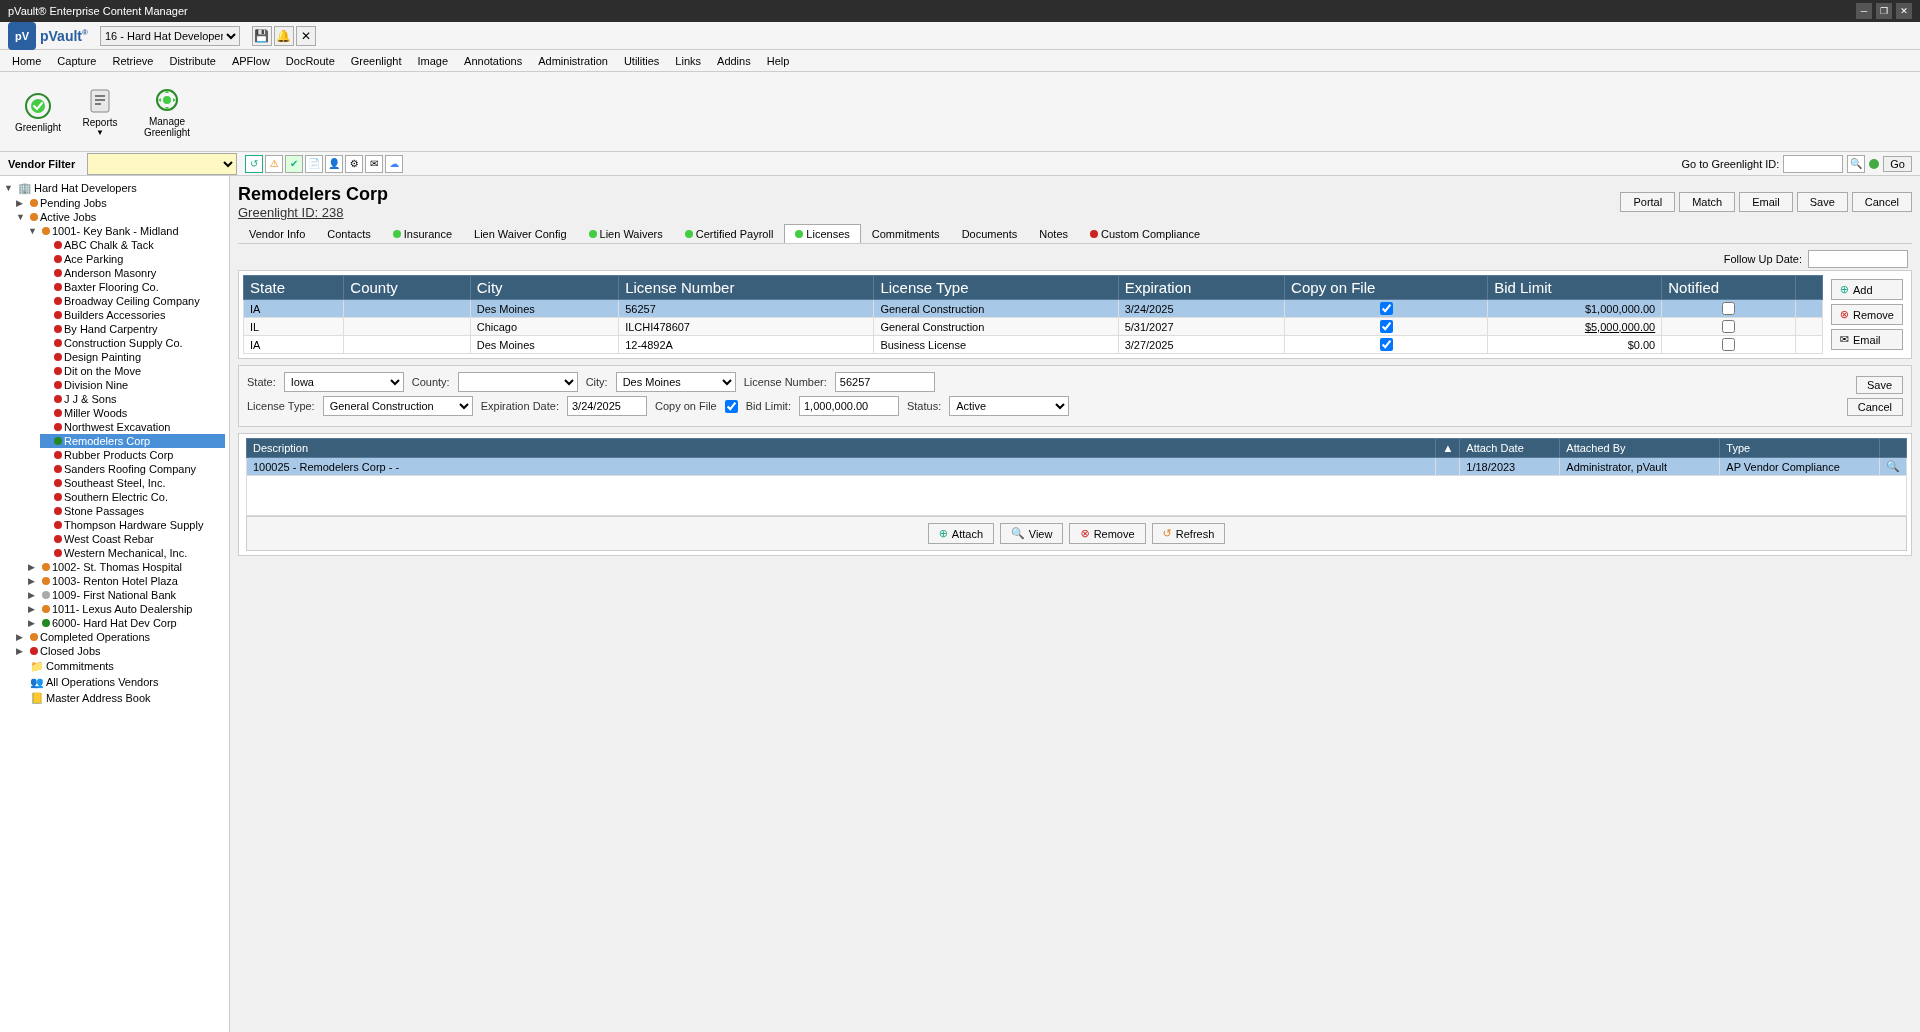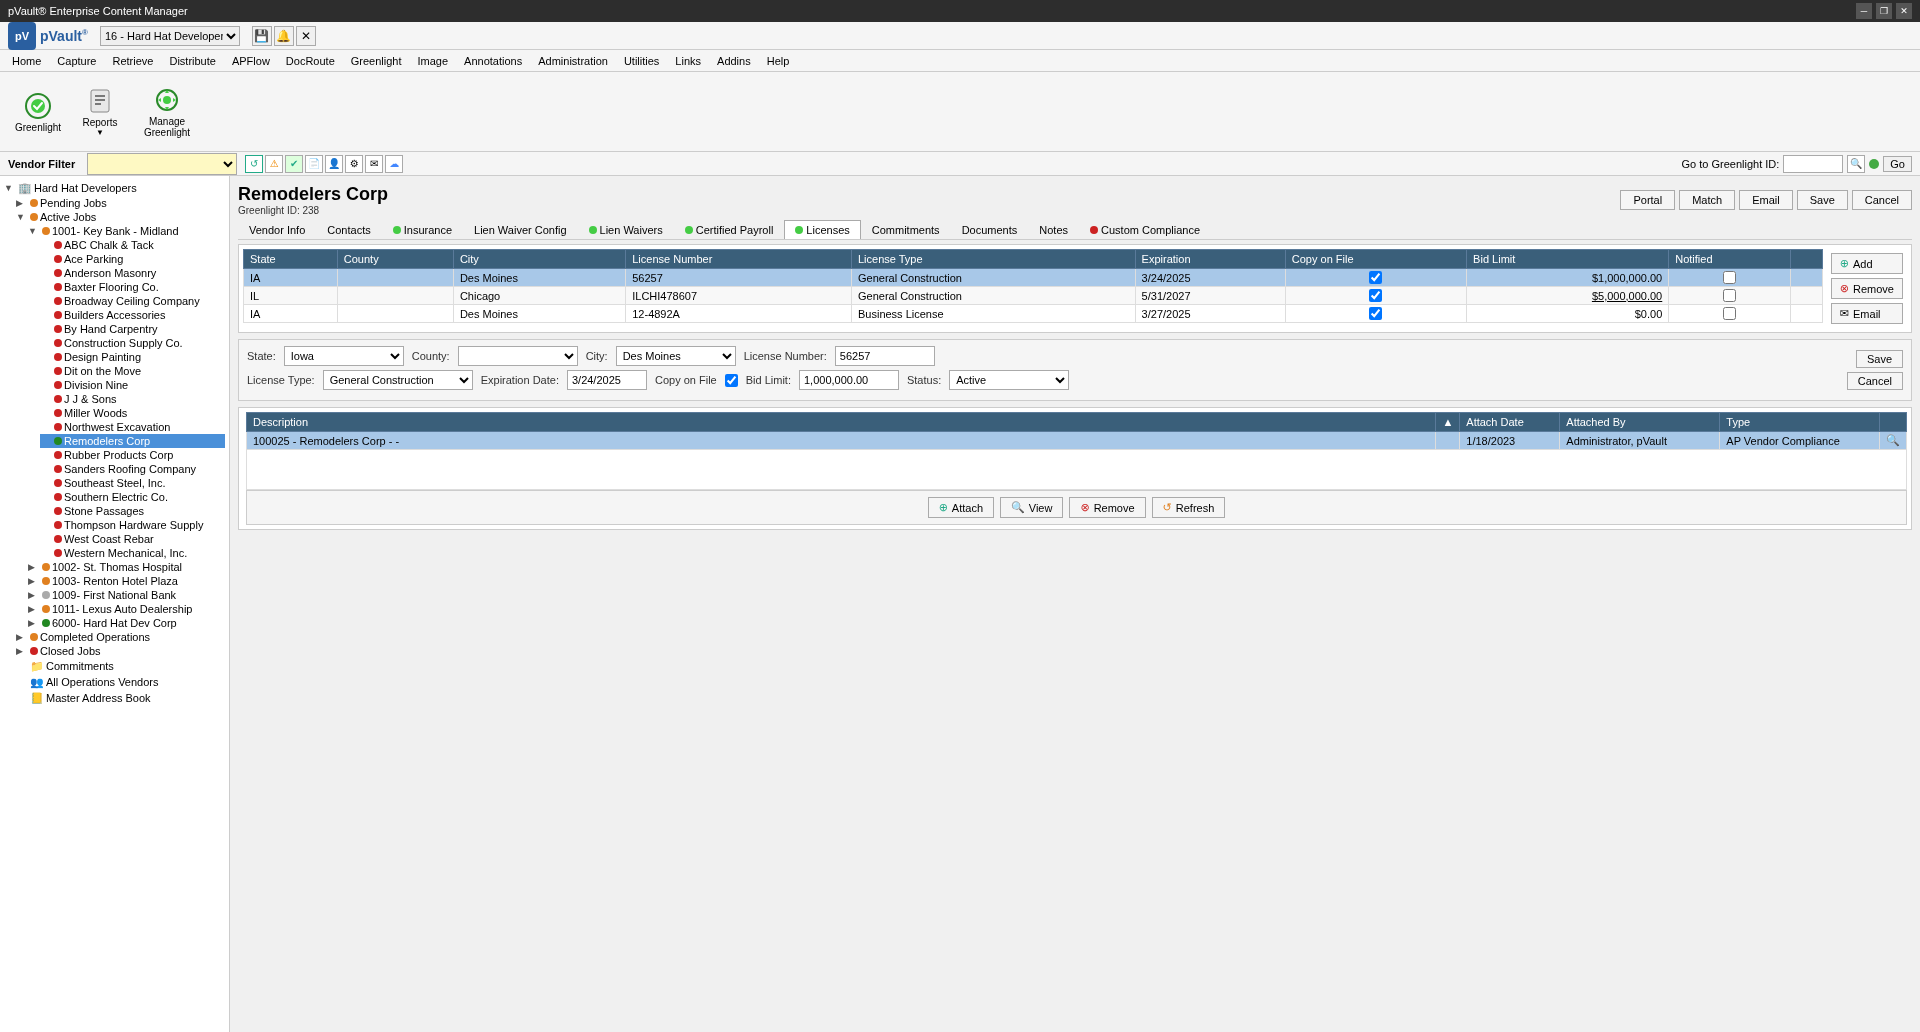--- a/index.html
+++ b/index.html
@@ -51,33 +51,33 @@
     .dot-red { width: 8px; height: 8px; background: #cc2222; border-radius: 50%; flex-shrink: 0; }
     .dot-orange { width: 8px; height: 8px; background: #e08020; border-radius: 50%; flex-shrink: 0; }
     .dot-green { width: 8px; height: 8px; background: #228822; border-radius: 50%; flex-shrink: 0; }
 
     
     #content { flex: 1; background: #f0f0f0; overflow-y: auto; padding: 8px; }
 
     
     .content-header { display: flex; align-items: center; justify-content: space-between; margin-bottom: 4px; }
     .content-title { font-size: 18px; font-weight: bold; color: #000; }
-    .content-subtitle { font-size: 10px; color: #333; }
+    .content-subtitle { font-size: 13px; color: #333; text-decoration: underline; }
     .header-buttons { display: flex; gap: 4px; }
     .hdr-btn { padding: 3px 12px; font-size: 11px; border: 1px solid #aaa; background: #f5f5f5; cursor: pointer; }
 
     
     .tabs { display: flex; gap: 0; margin-bottom: 4px; border-bottom: 1px solid #ccc; }
     .tab { padding: 3px 10px; font-size: 11px; cursor: pointer; border: 1px solid transparent; border-bottom: none; background: transparent; display: flex; align-items: center; gap: 3px; }
     .tab.active { background: #fff; border-color: #aaa; border-bottom-color: #fff; }
     .tab-dot { width: 8px; height: 8px; border-radius: 50%; flex-shrink: 0; }
 
     
     .data-table { width: 100%; border-collapse: collapse; background: #fff; }
-    .data-table th { background: #3a5f7a; color: #fff; padding: 3px 6px; text-align: left; font-size: 11px; border: 1px solid #5a7a9a; font-weight: normal; }
+    .data-table th { background: #3a5f7a; color: #fff; padding: 3px 6px; text-align: left; font-size: 15px; border: 1px solid #5a7a9a; font-weight: normal; }
     .data-table td { padding: 2px 6px; border: 1px solid #ddd; font-size: 11px; }
     .data-table tr:nth-child(even) { background: #f8f8f8; }
     .data-table tr.selected-row { background: #a8c8e8; }
     .checkbox-cell { display: flex; align-items: center; justify-content: center; }
     input[type=checkbox] { width: 13px; height: 13px; }
 
     
     .side-actions { display: flex; flex-direction: column; gap: 4px; padding: 4px; }
     .side-btn { padding: 3px 8px; font-size: 11px; border: 1px solid #aaa; background: #f5f5f5; cursor: pointer; display: flex; align-items: center; gap: 4px; white-space: nowrap; }
 
@@ -478,20 +478,24 @@
         </div>
       <div class="tab">
           <span>Notes</span>
         </div>
       <div class="tab">
           <span class="tab-dot" style="background:#cc2222;"></span>
           <span>Custom Compliance</span>
         </div>
     </div>
 
+    <div class="followup-area">
+      <span>Follow Up Date:</span>
+      <input class="followup-input" type="text" style="">
+    </div>
 
     <div class="section-box">
       <div class="table-with-side">
         <div class="table-container">
           <table class="data-table">
             <thead>
               <tr>
                 <th>State</th>
                 <th>County</th>
                 <th>City</th>

